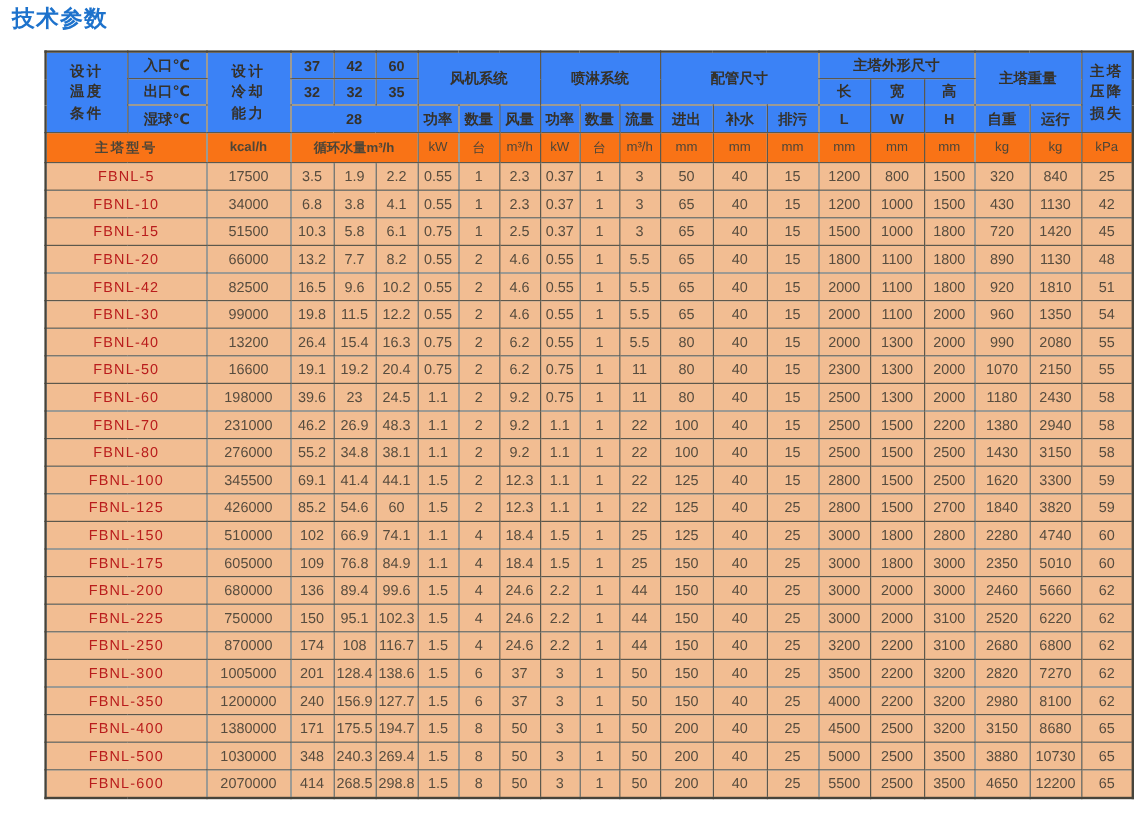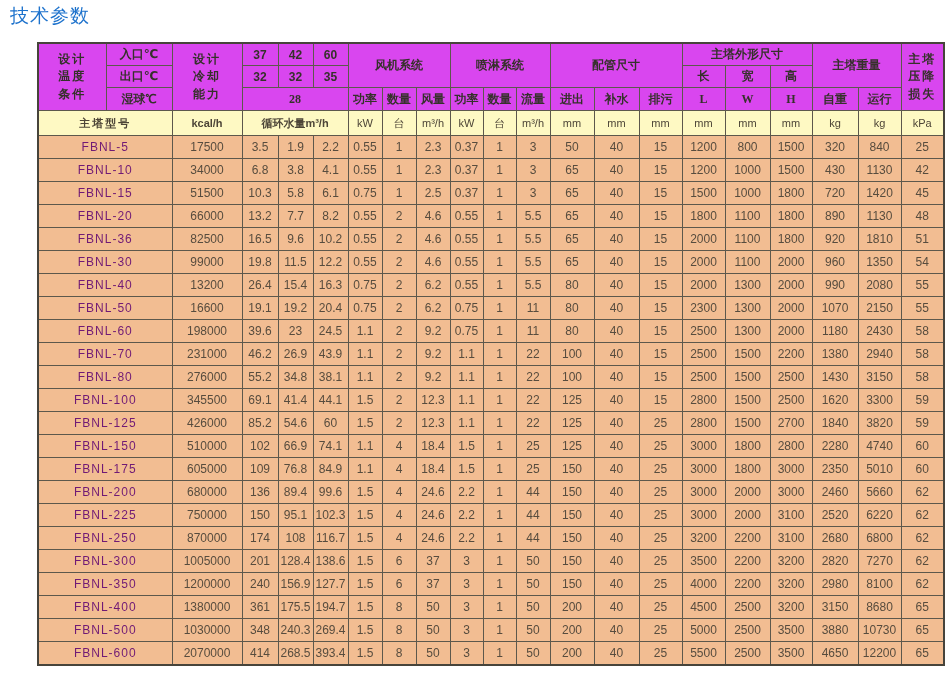--- a/index.html
+++ b/index.html
@@ -1,31 +1,31 @@
 <!DOCTYPE html>
 <html><head>
 <meta charset="utf-8">
 <style>
   html,body{margin:0;padding:0;background:#ffffff;}
   body{font-family:"Liberation Sans","DejaVu Sans",sans-serif;}
   .page{position:relative;width:952px;height:683px;background:#ffffff;overflow:hidden;}
-  .title{position:absolute;left:10px;top:3px;margin:0;font-size:19px;font-weight:normal;color:#1d72cc;letter-spacing:1px;}
+  .title{position:absolute;left:10px;top:3px;margin:0;font-size:19px;font-weight:bold;color:#1d72cc;letter-spacing:1px;}
   table.spec{position:absolute;left:37px;top:42px;width:903px;border-collapse:collapse;table-layout:fixed;border:2px solid #47443b;}
   table.spec td{border:1px solid #5d584c;text-align:center;vertical-align:middle;padding:0 1px;overflow:hidden;white-space:nowrap;}
   td.gs{border-left-width:2px;}
-  tr.hr td{background:#d946ef;color:#35312a;font-weight:bold;font-size:12px;height:21px;}
-  tr.hr3 td{height:22px;font-family:Liberation Serif, serif;}
+  tr.hr td{background:#3b82f6;color:#35312a;font-weight:bold;font-size:12px;height:21px;}
+  tr.hr3 td{height:22px;}
   td.bigcell{font-size:14px;letter-spacing:2px;}
   td.bigcell span{display:block;line-height:1.45;}
   td.hnum{font-size:12px;color:#403b31;}
-  tr.units td{background:#fef9c3;color:#4d4537;font-size:11px;height:24px;}
+  tr.units td{background:#f97316;color:#4d4537;font-size:11px;height:24px;}
   td.model-hdr{font-size:12px;font-weight:bold;letter-spacing:2px;}
   td.kcal-hdr,td.water-hdr{font-size:12px;font-weight:bold;letter-spacing:0;}
   tbody.data td{background:#f2bd92;color:#574c3e;font-size:12px;height:22px;}
-  tbody.data td.model-cell{color:#701a75;letter-spacing:1px;font-size:12px;}
+  tbody.data td.model-cell{color:#b91c1c;letter-spacing:1px;font-size:12px;}
   .footnote{position:absolute;left:8px;top:650px;font-size:13px;color:#3f3a30;letter-spacing:0.5px;}
 </style>
 </head>
 <body>
 
 <div class="page">
 
   <h1 class="title">技术参数</h1>
 
   <table class="spec">
@@ -210,21 +210,21 @@
           <td>40</td>
           <td>15</td>
           <td class="gs">1800</td>
           <td>1100</td>
           <td>1800</td>
           <td class="gs">890</td>
           <td>1130</td>
           <td class="gs">48</td>
         </tr>
         <tr>
-          <td colspan="2" class="model-cell">FBNL-36</td>
+          <td colspan="2" class="model-cell">FBNL-42</td>
           <td>82500</td>
           <td>16.5</td>
           <td>9.6</td>
           <td>10.2</td>
           <td class="gs">0.55</td>
           <td>2</td>
           <td>4.6</td>
           <td class="gs">0.55</td>
           <td>1</td>
           <td>5.5</td>
@@ -324,21 +324,21 @@
           <td>2000</td>
           <td class="gs">1180</td>
           <td>2430</td>
           <td class="gs">58</td>
         </tr>
         <tr>
           <td colspan="2" class="model-cell">FBNL-70</td>
           <td>231000</td>
           <td>46.2</td>
           <td>26.9</td>
-          <td>43.9</td>
+          <td>48.3</td>
           <td class="gs">1.1</td>
           <td>2</td>
           <td>9.2</td>
           <td class="gs">1.1</td>
           <td>1</td>
           <td>22</td>
           <td class="gs">100</td>
           <td>40</td>
           <td>15</td>
           <td class="gs">2500</td>
@@ -564,21 +564,21 @@
           <td class="gs">4000</td>
           <td>2200</td>
           <td>3200</td>
           <td class="gs">2980</td>
           <td>8100</td>
           <td class="gs">62</td>
         </tr>
         <tr>
           <td colspan="2" class="model-cell">FBNL-400</td>
           <td>1380000</td>
-          <td>361</td>
+          <td>171</td>
           <td>175.5</td>
           <td>194.7</td>
           <td class="gs">1.5</td>
           <td>8</td>
           <td>50</td>
           <td class="gs">3</td>
           <td>1</td>
           <td>50</td>
           <td class="gs">200</td>
           <td>40</td>
@@ -610,21 +610,21 @@
           <td>3500</td>
           <td class="gs">3880</td>
           <td>10730</td>
           <td class="gs">65</td>
         </tr>
         <tr>
           <td colspan="2" class="model-cell">FBNL-600</td>
           <td>2070000</td>
           <td>414</td>
           <td>268.5</td>
-          <td>393.4</td>
+          <td>298.8</td>
           <td class="gs">1.5</td>
           <td>8</td>
           <td>50</td>
           <td class="gs">3</td>
           <td>1</td>
           <td>50</td>
           <td class="gs">200</td>
           <td>40</td>
           <td>25</td>
           <td class="gs">5500</td>

